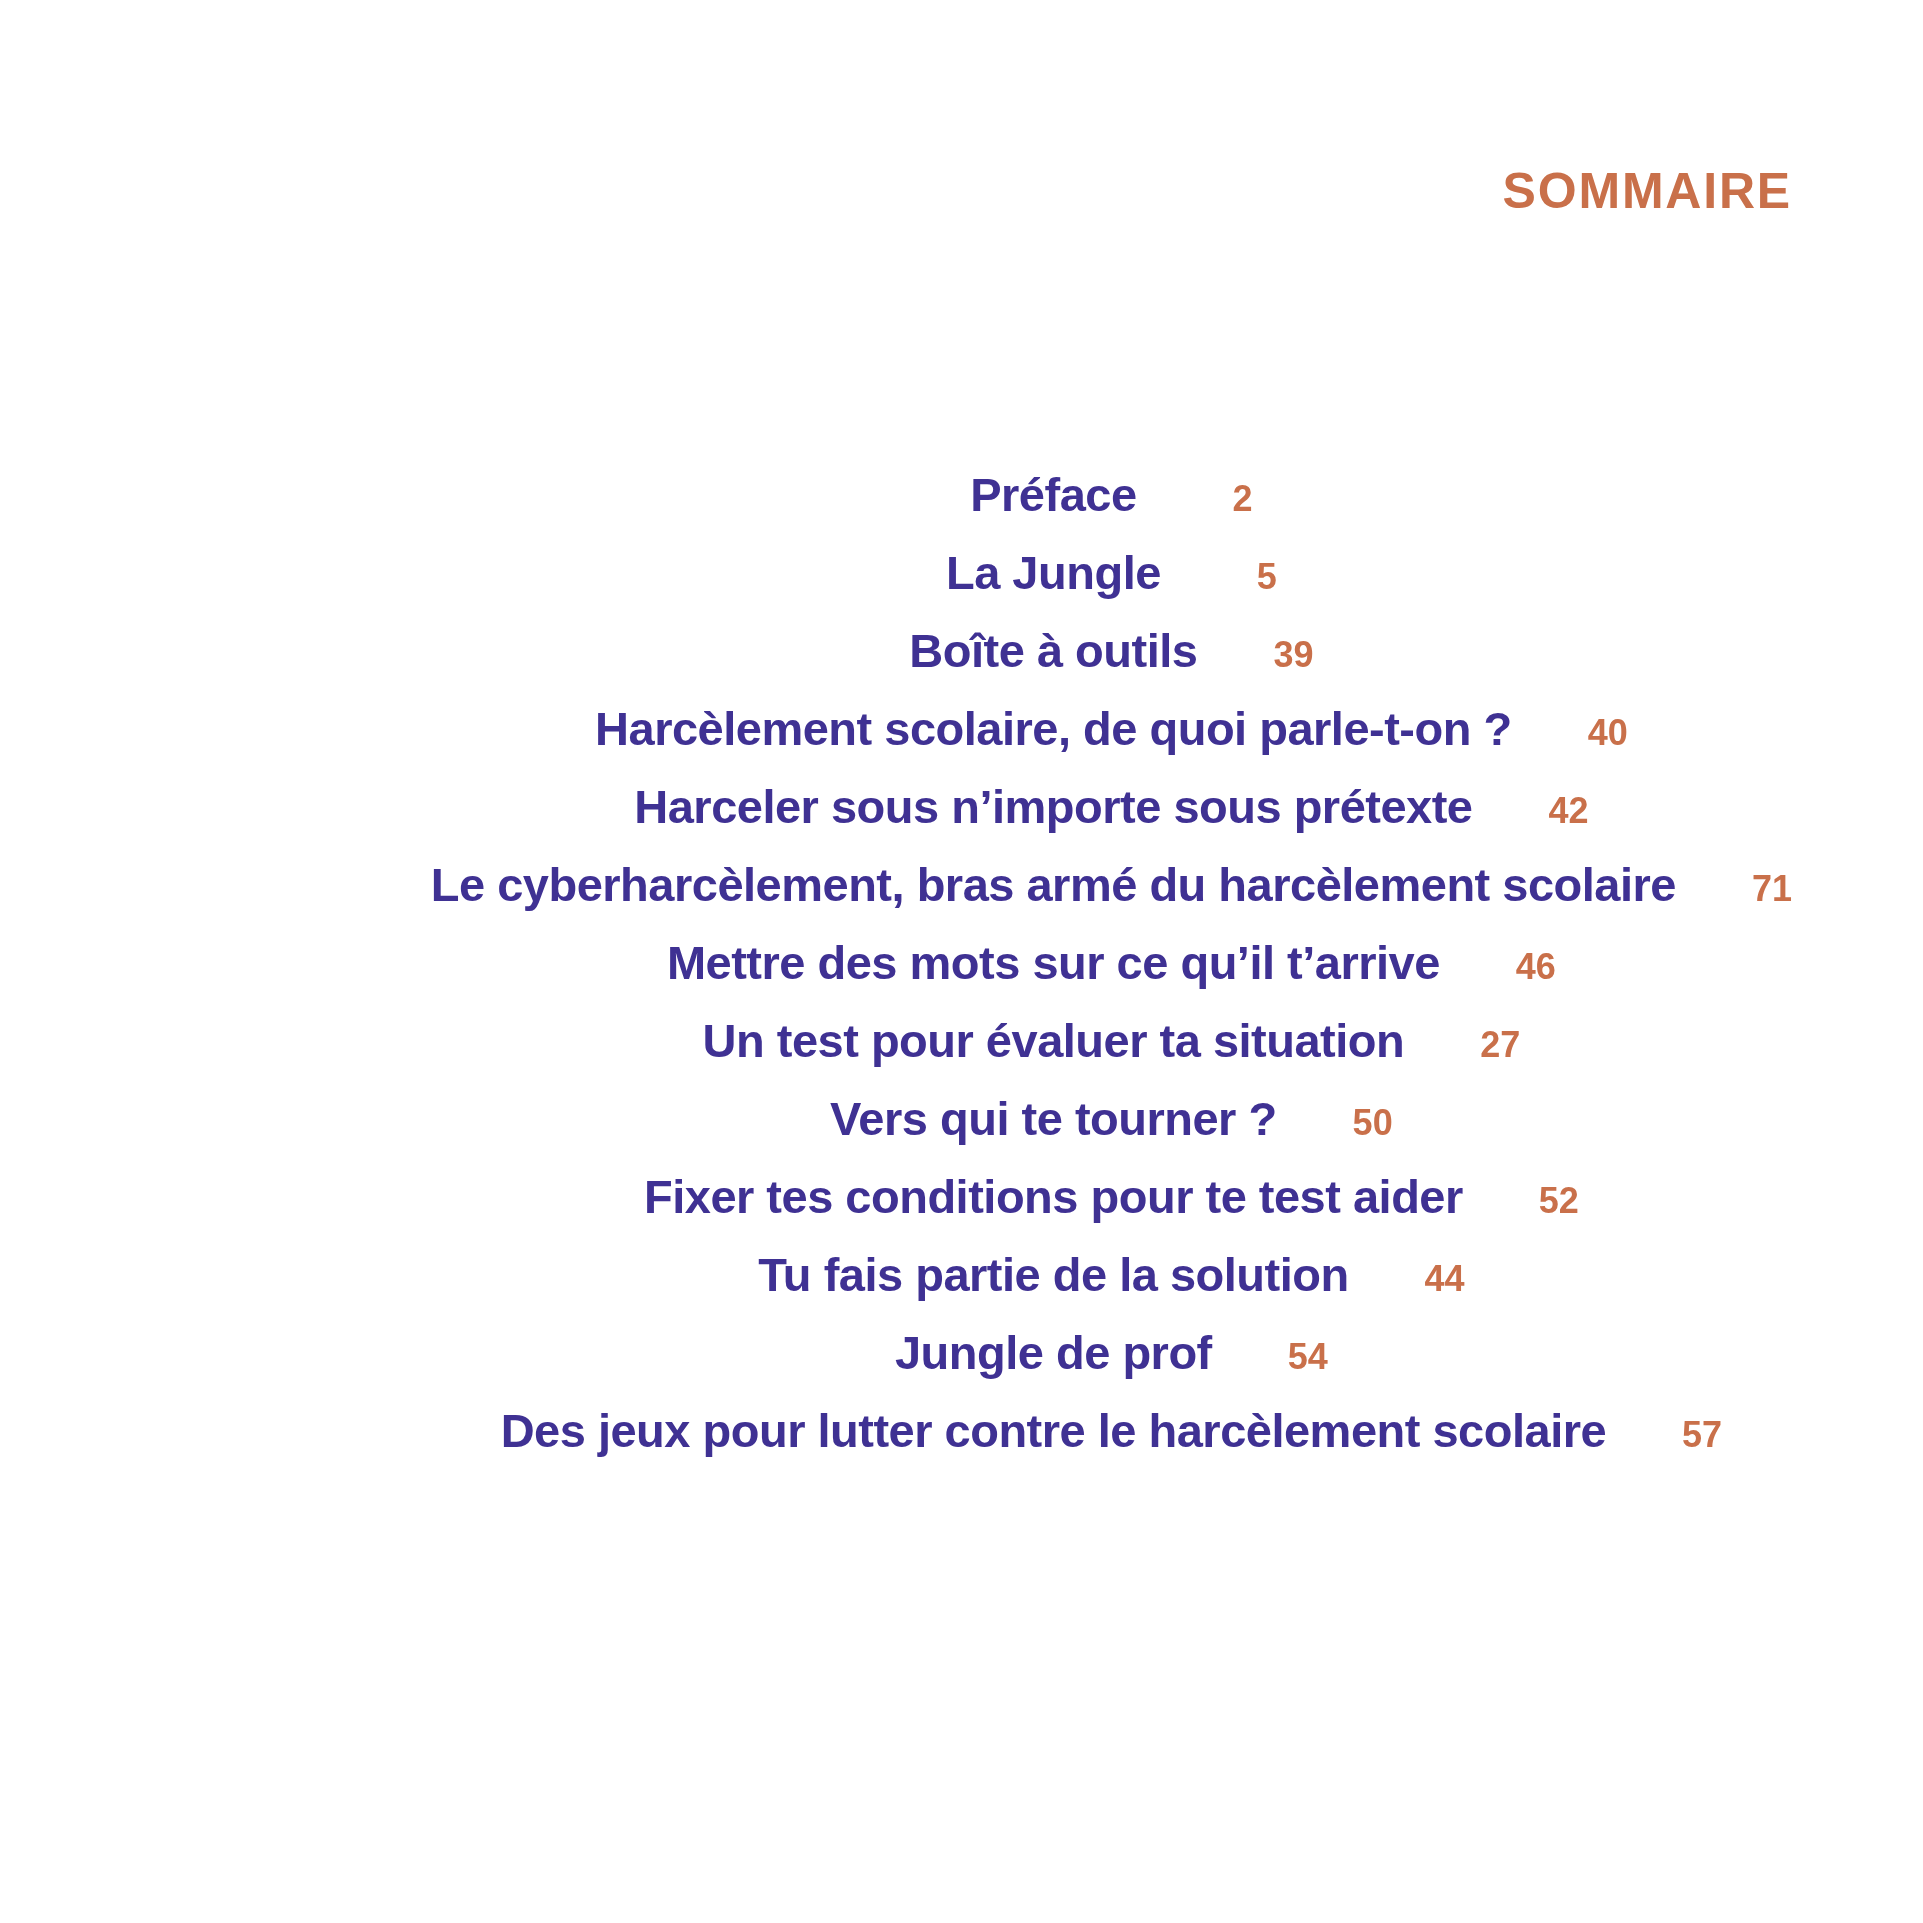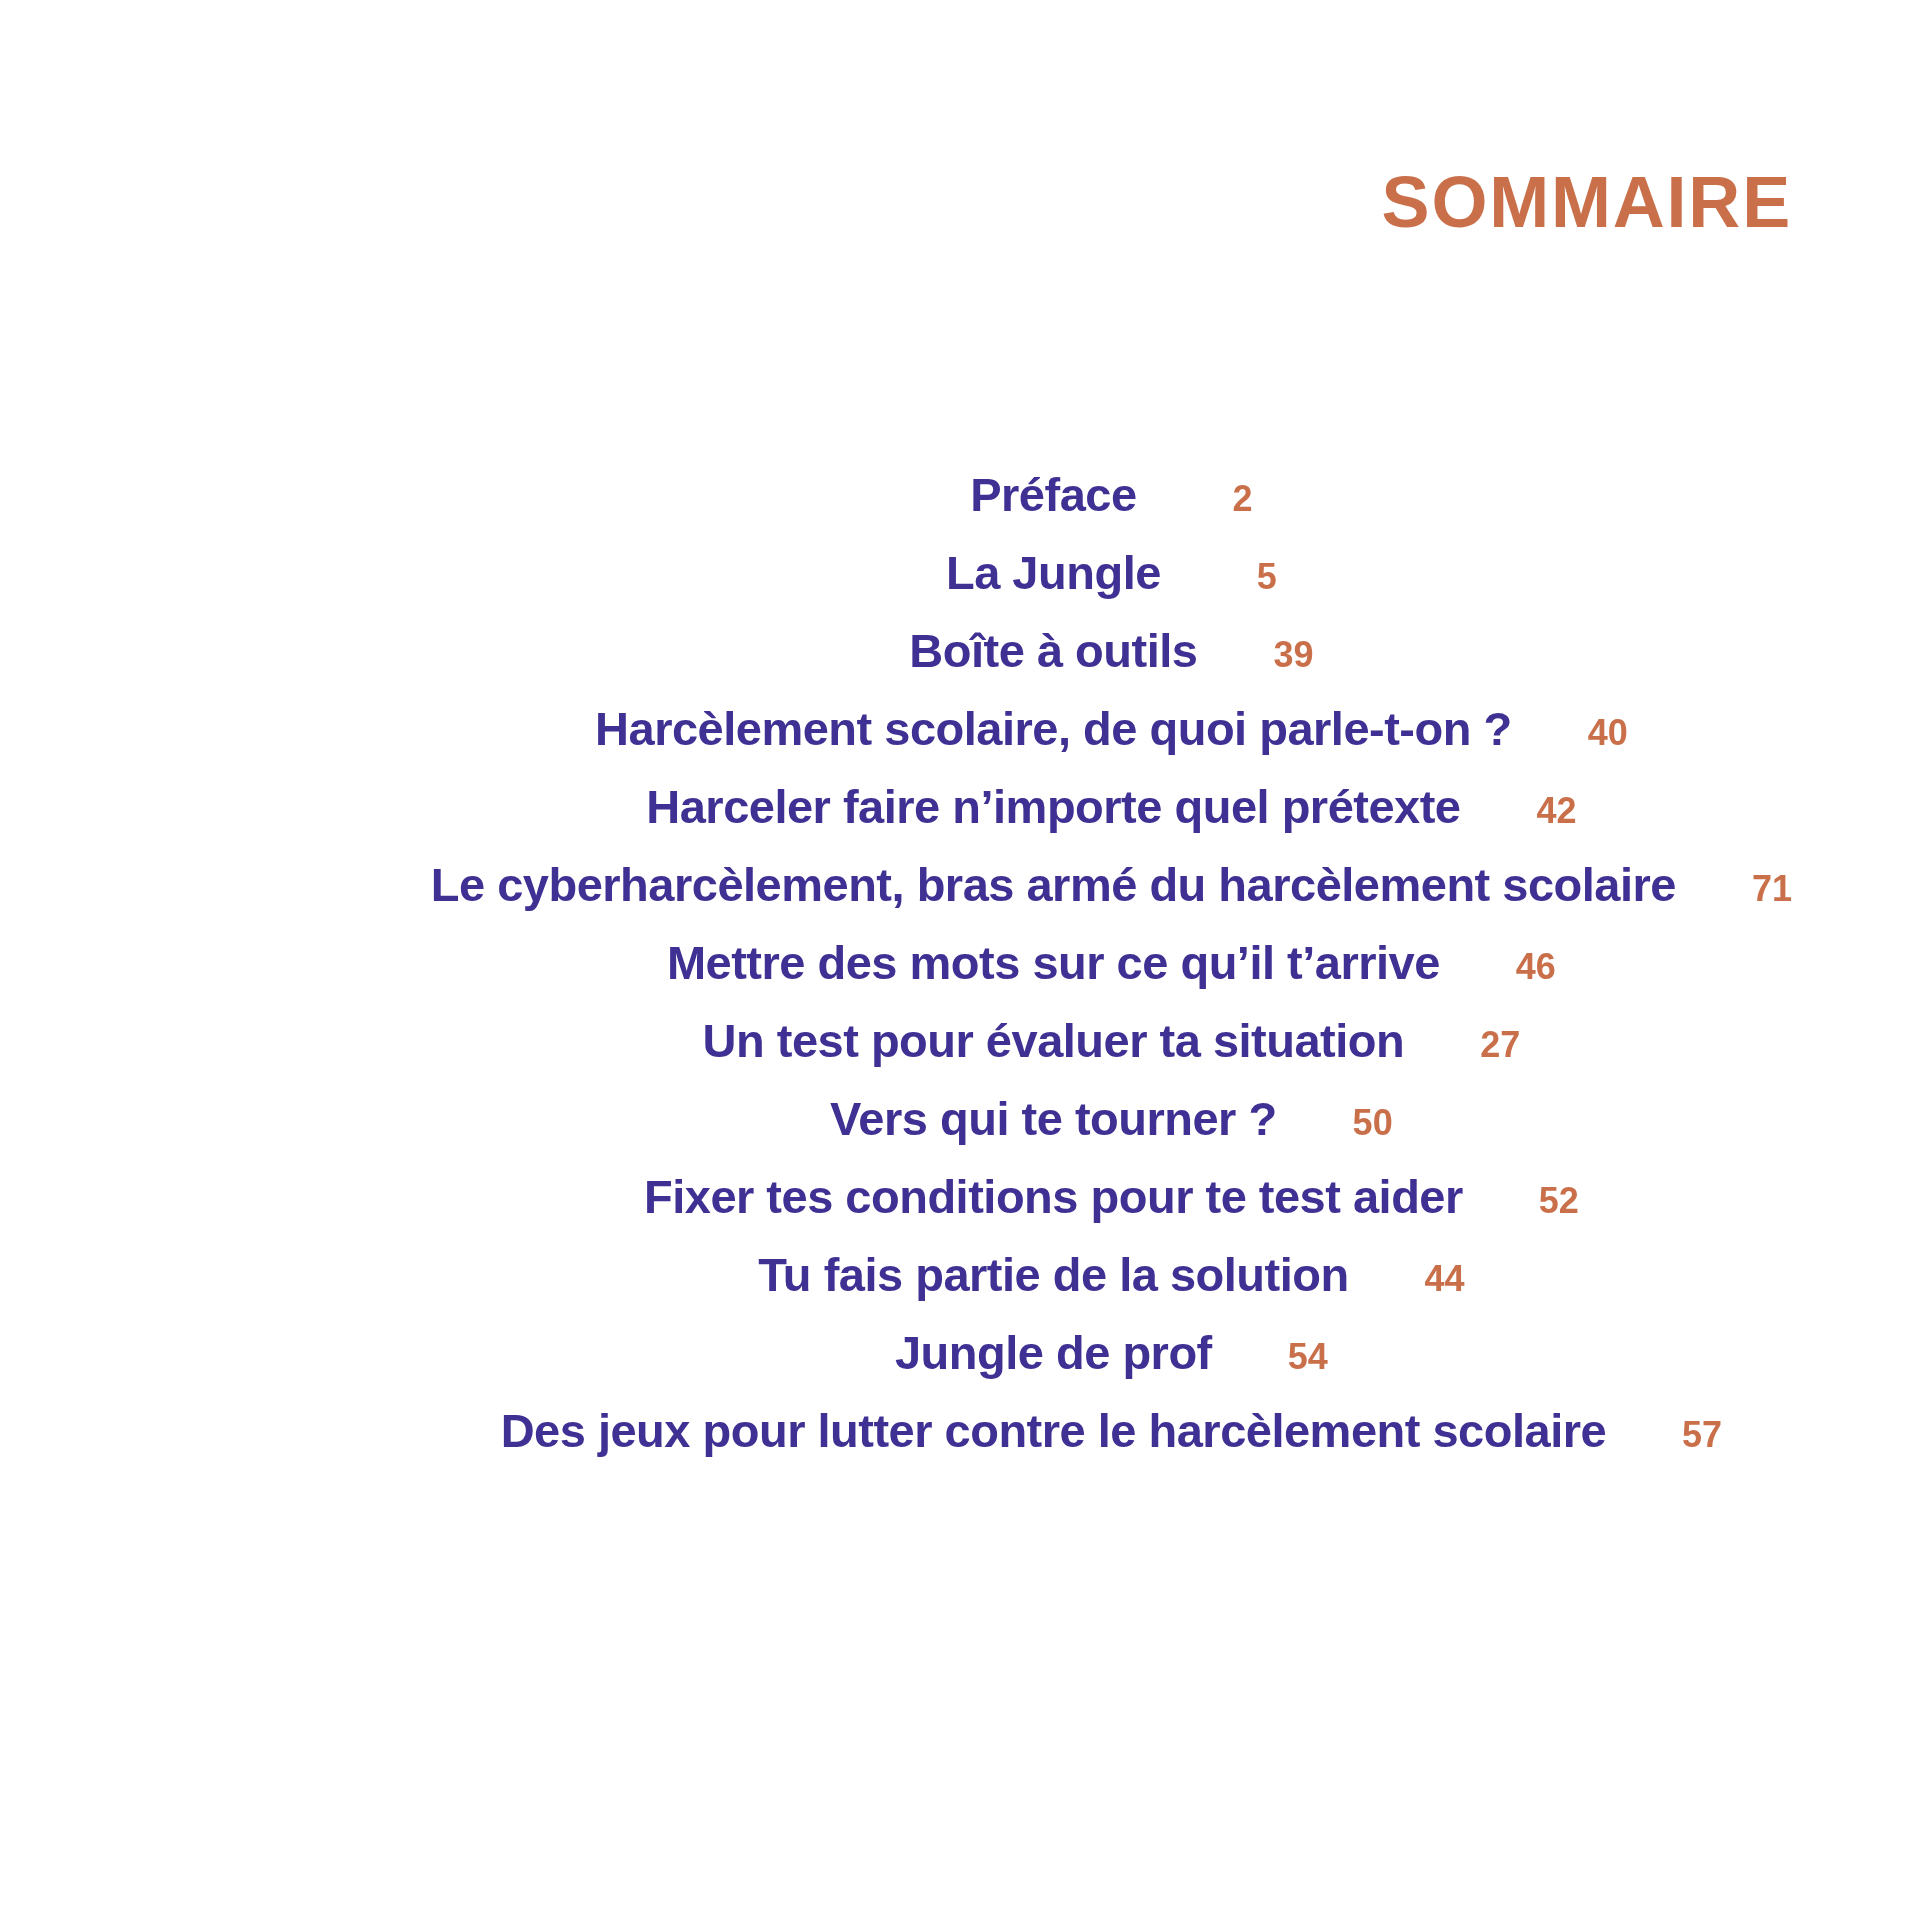--- a/index.html
+++ b/index.html
@@ -17,21 +17,21 @@
     position: relative;
     width: 1923px;
     height: 1923px;
     background: var(--background, #ffffff);
   }
   .title {
     position: absolute;
     top: 166px;
     right: 131px;
     margin: 0;
-    font-size: 72px;
+    font-size: 50px;
     font-weight: 700;
     letter-spacing: 1.8px;
     line-height: 1;
     color: var(--title-orange, #C9704A);
     white-space: nowrap;
   }
   .toc {
     position: absolute;
     top: 456px;
     right: 131px;
@@ -79,21 +79,21 @@
     <span class="label">Boîte à outils</span>
     <span class="num">39</span>
   </div>
 
   <div class="row">
     <span class="label">Harcèlement scolaire, de quoi parle-t-on ?</span>
     <span class="num">40</span>
   </div>
 
   <div class="row">
-    <span class="label">Harceler faire n’importe quel prétexte</span>
+    <span class="label">Harceler sous n’importe sous prétexte</span>
     <span class="num">42</span>
   </div>
 
   <div class="row">
     <span class="label">Le cyberharcèlement, bras armé du harcèlement scolaire</span>
     <span class="num">71</span>
   </div>
 
   <div class="row">
     <span class="label">Mettre des mots sur ce qu’il t’arrive</span>

